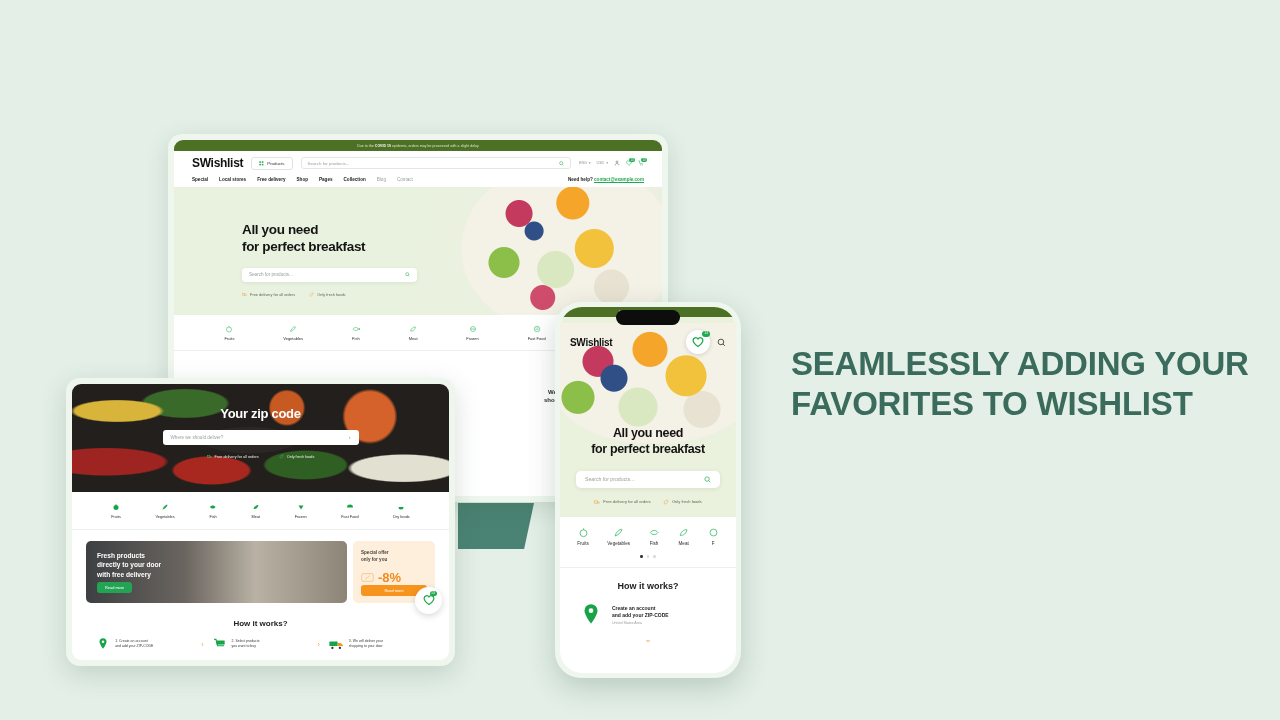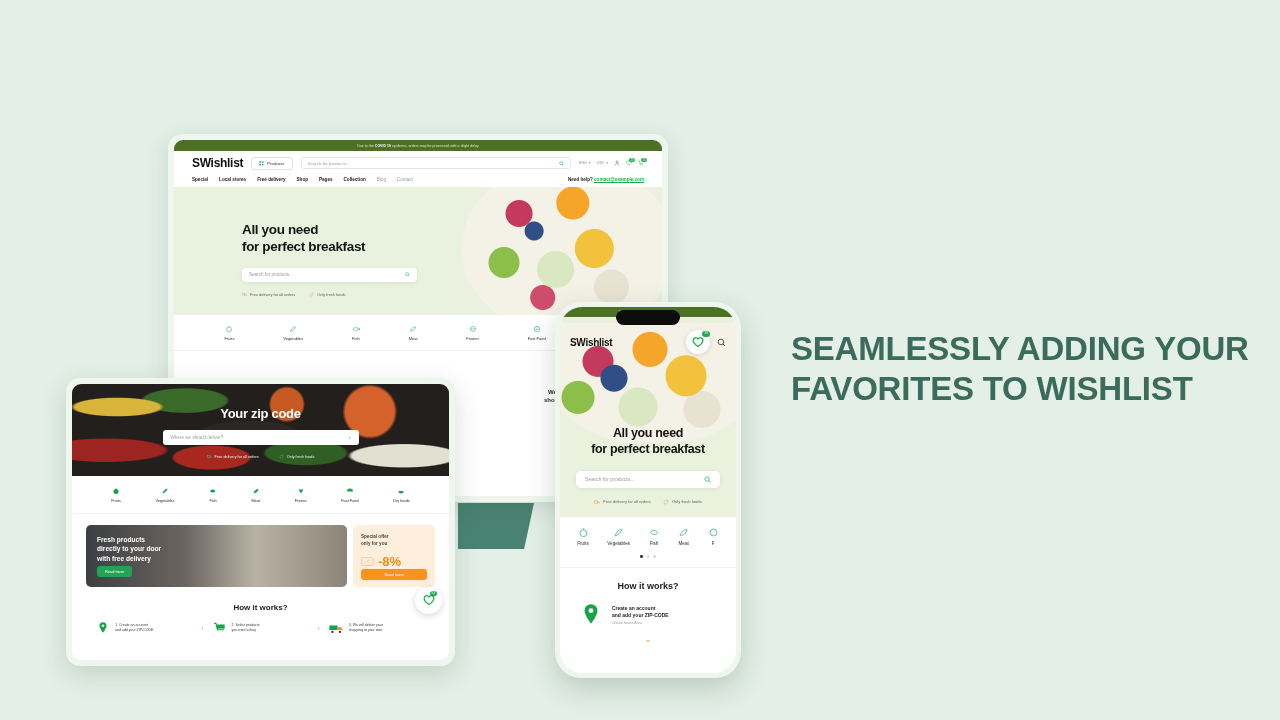--- a/index.html
+++ b/index.html
@@ -6,21 +6,21 @@
   body {
     width: 1280px; height: 720px;
     background: #e3efe7;
     font-family: "Liberation Sans", sans-serif;
     overflow: hidden; position: relative;
   }
   .stage { position: absolute; inset: 0; }
 
   
   .headline {
-    position: absolute; left: 791px; top: 329px; width: 470px;
+    position: absolute; left: 791px; top: 344px; width: 470px;
     font-size: 33px; font-weight: 700; line-height: 1.22;
     letter-spacing: -0.2px; color: #3b6b5c; text-transform: uppercase;
   }
 
   
   .teal-block {
     position: absolute; left: 458px; top: 503px;
     width: 76px; height: 46px; background: #4a8373;
     clip-path: polygon(0 0, 100% 0, 87% 100%, 0 100%);
   }
@@ -113,21 +113,21 @@
   .arrow-l { position:absolute; left:16px; top:46px; color:#f0a24a; font-size:9px; }
 
   
   .tablet {
     position:absolute; left:66px; top:378px; width:389px; height:288px;
     background:#eef6ee; border-radius:14px; padding:6px;
     box-shadow:0 8px 26px rgba(60,90,70,.2); overflow:hidden;
   }
   .tablet-inner { width:100%; height:100%; background:#fff; border-radius:9px; overflow:hidden; position:relative;}
   .t-hero {
-    height:92px; position:relative; overflow:hidden;
+    height:108px; position:relative; overflow:hidden;
     background:#231f1c;
     background-image:
       radial-gradient(ellipse at 12% 25%, #d8b43a 0 9%, transparent 10%),
       radial-gradient(ellipse at 30% 18%, #3a6a2a 0 11%, transparent 12%),
       radial-gradient(circle at 57% 22%, #c75a22 0 7%, transparent 8%),
       radial-gradient(circle at 79% 30%, #d4622a 0 8%, transparent 9%),
       radial-gradient(ellipse at 9% 72%, #9d2420 0 12%, transparent 13%),
       radial-gradient(ellipse at 37% 80%, #a8281f 0 11%, transparent 12%),
       radial-gradient(ellipse at 62% 75%, #2f5f22 0 12%, transparent 13%),
       radial-gradient(ellipse at 88% 78%, #e2e0d0 0 11%, transparent 12%),

